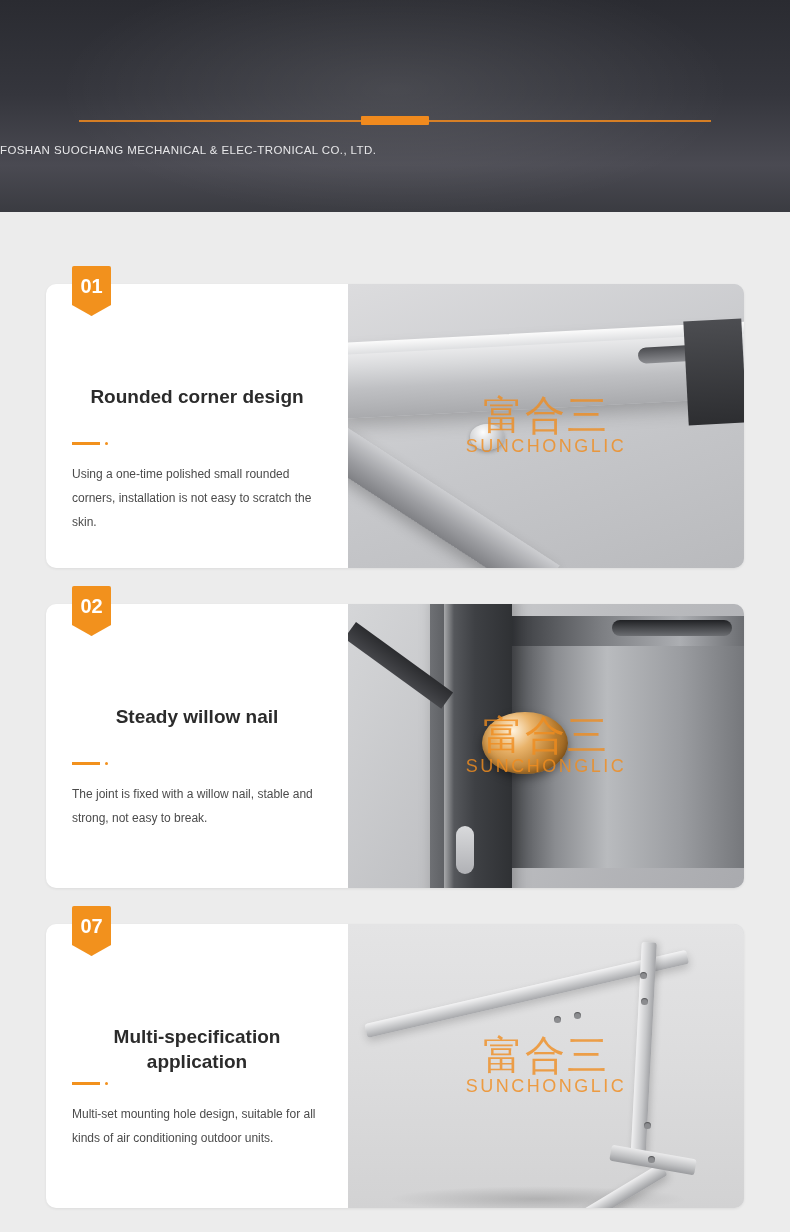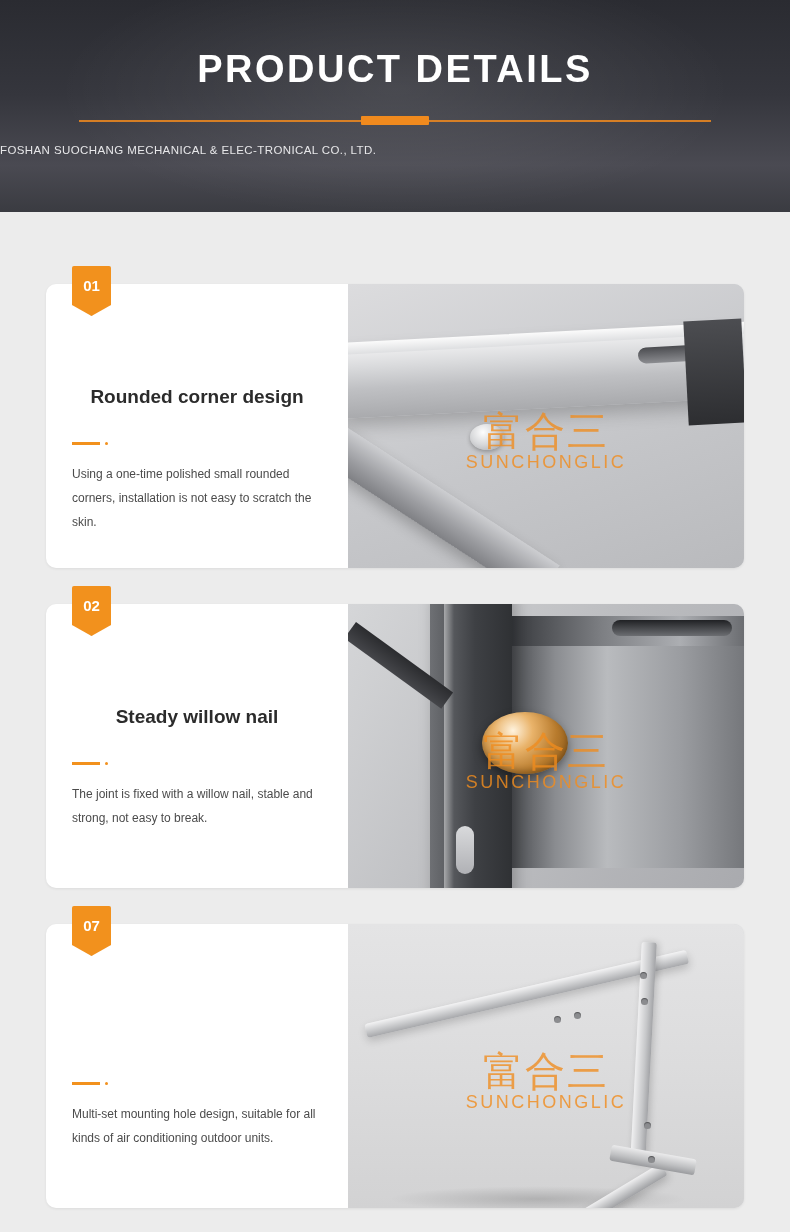--- a/index.html
+++ b/index.html
@@ -90,21 +90,21 @@
     flex: 0 0 302px;
   }
   .badge {
     position: absolute;
     top: -18px;
     left: 26px;
     width: 39px;
     height: 50px;
     background: #f2911d;
     color: #fff;
-    font-size: 15px;
+    font-size: 20px;
     font-weight: bold;
     text-align: center;
     line-height: 40px;
     border-radius: 2px 2px 0 0;
     clip-path: polygon(0 0, 100% 0, 100% 78%, 50% 100%, 0 78%);
     box-shadow: 0 1px 2px rgba(0,0,0,0.15);
   }
   .card-heading {
     position: absolute;
     left: 26px;
@@ -145,21 +145,20 @@
 
   
   .wm {
     position: absolute;
     left: 50%;
     top: 50%;
     transform: translate(-50%, -50%);
     text-align: center;
     pointer-events: none;
     z-index: 5;
-    margin-top: 16px;
   }
   .wm-mark {
     font-size: 40px;
     color: rgba(240,140,30,0.78);
     font-family: "DejaVu Sans", sans-serif;
     line-height: 38px;
     letter-spacing: 2px;
     white-space: nowrap;
   }
   .wm-text {
@@ -334,21 +333,20 @@
     background: radial-gradient(ellipse at 50% 50%, rgba(0,0,0,0.16), rgba(0,0,0,0) 70%);
   }
 </style>
 </head>
 <body>
 
 <div class="page">
 
   <div class="header">
     <div class="header-glow"></div>
-    <div class="header-title">PRODUCT DETAILS</div>
     <div class="rule-wrap">
       <div class="rule-line"></div>
       <div class="rule-center"></div>
     </div>
     <div class="header-sub">FOSHAN SUOCHANG MECHANICAL &amp; ELEC-TRONICAL CO., LTD.</div>
   </div>
 
   <div class="cards">
 
     <div class="card">
@@ -401,20 +399,21 @@
         <div class="wm">
           <div class="wm-mark">富合三</div>
           <div class="wm-text">SUNCHONGLIC</div>
         </div>
       </div>
     </div>
 
     <div class="card">
       <div class="card-text">
         <div class="badge">07</div>
+        <div class="card-heading">Multi-specification application</div>
         <div class="dash">
           <span class="bar"></span>
           <span class="dot"></span>
         </div>
         <div class="card-body">Multi-set mounting hole design, suitable for all kinds of air conditioning outdoor units.</div>
       </div>
       <div class="card-img">
         <div class="art3">
           <div class="shadow"></div>
           <div class="top-arm"></div>

